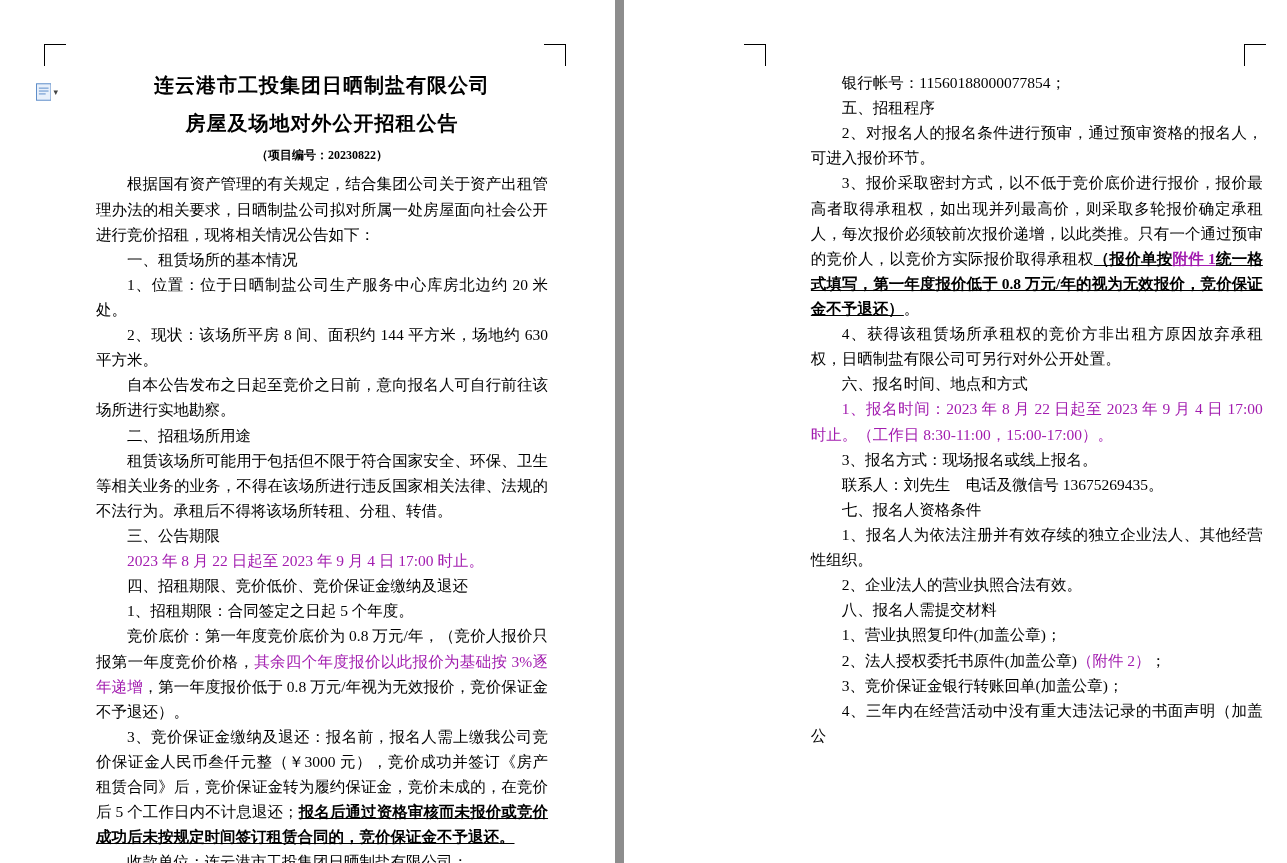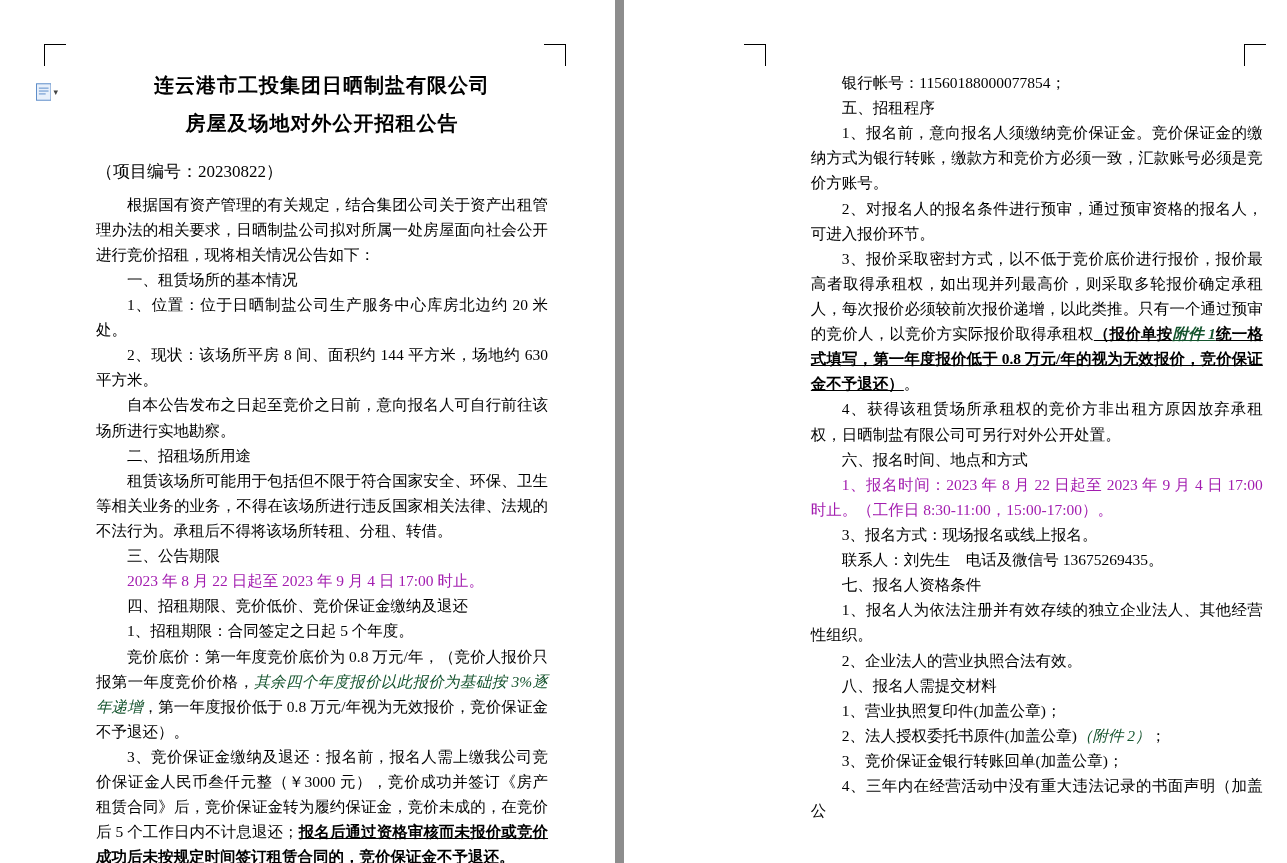--- a/index.html
+++ b/index.html
@@ -55,35 +55,35 @@
     width: 452px;
   }
   .title-1, .title-2 {
     text-align: center;
     font-weight: bold;
     font-size: 20px;
     letter-spacing: 1px;
     margin: 0 0 8px 0;
     line-height: 1.5;
   }
-  .title-2 { margin-bottom: 20px; }
+  .title-2 { margin-bottom: 8px; }
   .proj-no {
-    text-align: left;
-    font-size: 17px;
+    text-align: center;
+    font-size: 12px;
     margin: 0 0 6px 0;
-    font-weight: normal;
+    font-weight: bold;
     letter-spacing: 0;
   }
   p {
     margin: 0;
     text-indent: 2em;
   }
   p.noindent { text-indent: 0; }
   .blue { color: #a21caf; }
-  .red { color: #14532d; font-style: italic; }
+  .red { color: #a21caf; }
   .u { text-decoration: underline; }
   .b { font-weight: bold; }
 
   
   .doc-icon {
     position: absolute;
     left: 36px;
     top: 82px;
     width: 22px;
     height: 20px;
@@ -153,21 +153,20 @@
 
   <div class="page page-right">
     <div class="mark h" style="left:72px; top:44px;"></div>
     <div class="mark v" style="left:93px; top:44px;"></div>
     <div class="mark h" style="left:572px; top:44px;"></div>
     <div class="mark v" style="left:572px; top:44px;"></div>
 
     <div class="content" style="left:139px; top:70px; width:452px;">
       <p>银行帐号：11560188000077854；</p>
       <p>五、招租程序</p>
-      <p>1、报名前，意向报名人须缴纳竞价保证金。竞价保证金的缴纳方式为银行转账，缴款方和竞价方必须一致，汇款账号必须是竞价方账号。</p>
       <p>2、对报名人的报名条件进行预审，通过预审资格的报名人，可进入报价环节。</p>
       <p>
         <span>3、报价采取密封方式，以不低于竞价底价进行报价，报价最高者取得承租权，如出现并列最高价，则采取多轮报价确定承租人，每次报价必须较前次报价递增，以此类推。只有一个通过预审的竞价人，以竞价方实际报价取得承租权</span><span class="b u">（报价单按</span><span class="b u red">附件 1</span><span class="b u">统一格式填写，第一年度报价低于 0.8 万元/年的视为无效报价，竞价保证金不予退还）</span><span>。</span>
       </p>
       <p>4、获得该租赁场所承租权的竞价方非出租方原因放弃承租权，日晒制盐有限公司可另行对外公开处置。</p>
       <p>六、报名时间、地点和方式</p>
       <p class="blue">1、报名时间：2023 年 8 月 22 日起至 2023 年 9 月 4 日 17:00 时止。（工作日 8:30-11:00，15:00-17:00）。</p>
       <p>3、报名方式：现场报名或线上报名。</p>
       <p class="noindent" style="text-indent:2em;font-family:Liberation Serif, serif;">联系人：刘先生　电话及微信号 13675269435。</p>
       <p>七、报名人资格条件</p>

